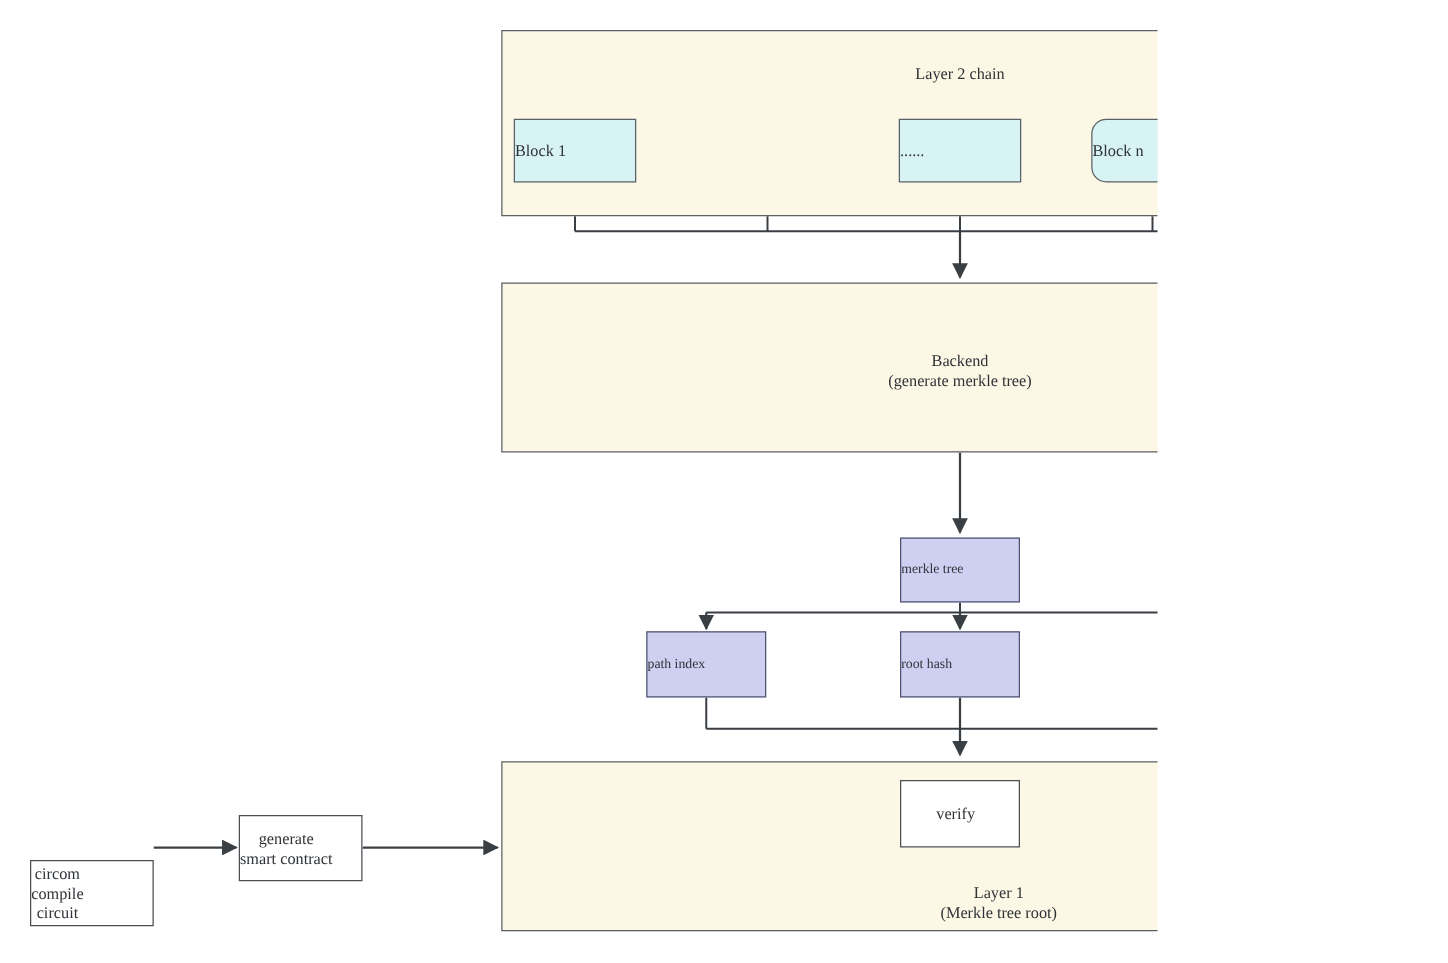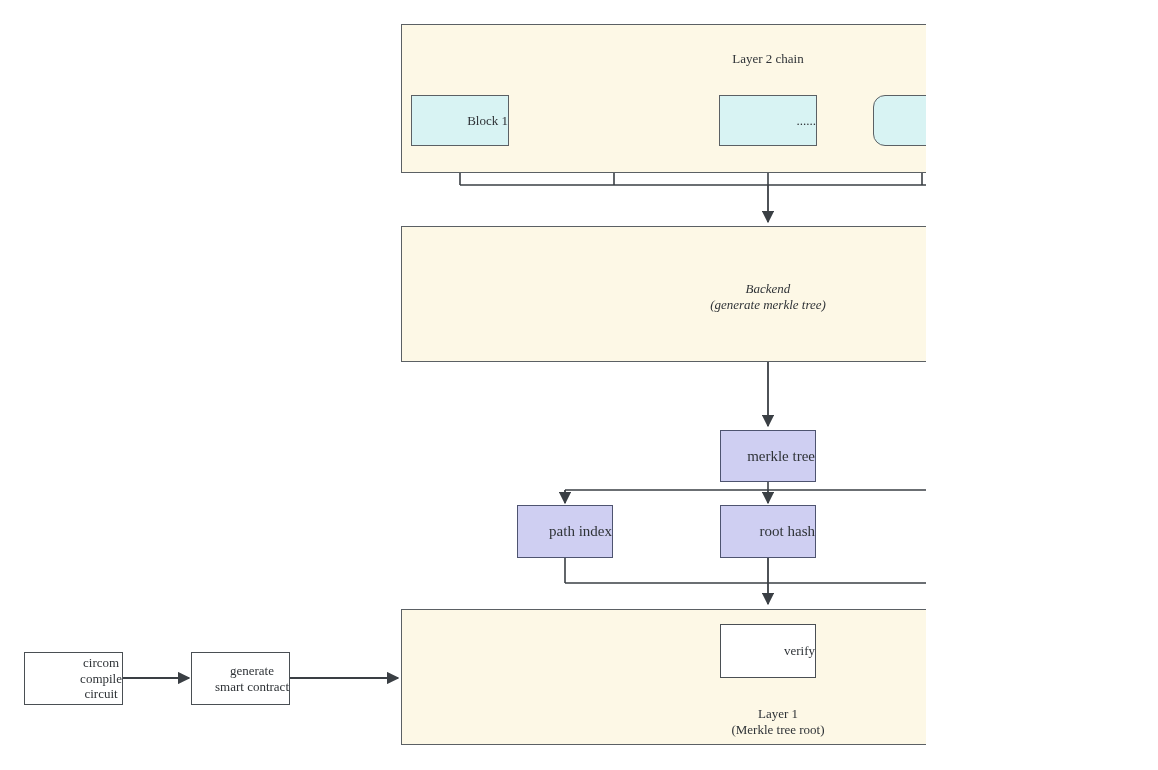--- a/index.html
+++ b/index.html
@@ -24,21 +24,21 @@
     top: 0;
     width: 1158px;
     height: 770px;
     pointer-events: none;
   }
   .node {
     position: absolute;
     box-sizing: border-box;
     display: flex;
     align-items: center;
-    justify-content: flex-end;
+    justify-content: flex-start;
     text-align: center;
     color: #2f3337;
     font-size: 13px;
     line-height: 1.22;
     white-space: pre-line;
   }
   
   .container-region {
     background: #fdf8e6;
     border: 1.6px solid #5b6064;
@@ -56,21 +56,21 @@
   
   .block-node {
     background: #d8f3f3;
     border: 1.6px solid #5b6064;
     font-size: 13px;
   }
   
   .lav-node {
     background: #cfcff2;
     border: 1.6px solid #4e5470;
-    font-size: 15px;
+    font-size: 11px;
   }
   
   .white-node {
     background: #ffffff;
     border: 1.6px solid #4a4f54;
     font-size: 13px;
   }
 </style>
 </head>
 <body>
@@ -128,43 +128,43 @@
   </div>
   <div class="node block-node" style="left:719px; top:95px; width:98px; height:51px;">
     <span>......</span>
   </div>
   <div class="node block-node" style="left:873px; top:95px; width:98px; height:51px;border-radius:12px;">
     <span>Block n</span>
   </div>
 
   <div class="node container-region" style="left:401px; top:226px; width:734px; height:136px; align-items:center;">
   </div>
-  <div class="container-label" style="left:401px; top:281px; width:734px;font-style:italic;">Backend
+  <div class="container-label" style="left:401px; top:281px; width:734px;">Backend
 (generate merkle tree)</div>
 
   <div class="node lav-node" style="left:720px; top:430px; width:96px; height:52px;">
     <span>merkle tree</span>
   </div>
 
   <div class="node lav-node" style="left:720px; top:505px; width:96px; height:53px;">
     <span>root hash</span>
   </div>
   <div class="node lav-node" style="left:517px; top:505px; width:96px; height:53px;">
     <span>path index</span>
   </div>
 
   <div class="node container-region" style="left:401px; top:609px; width:734px; height:136px;">
   </div>
   <div class="node white-node" style="left:720px; top:624px; width:96px; height:54px;padding-left:28px;">
     <span>verify</span>
   </div>
-  <div class="container-label" style="left:591px; top:706px; width:374px;">Layer 1
+  <div class="container-label" style="left:612px; top:706px; width:374px;">Layer 1
 (Merkle tree root)</div>
 
-  <div class="node white-node" style="left:24px; top:652px; width:99px; height:53px;">
+  <div class="node white-node" style="left:24px; top:688px; width:99px; height:53px;">
     <span>circom
 compile
 circuit</span>
   </div>
   <div class="node white-node" style="left:191px; top:652px; width:99px; height:53px;">
     <span>generate
 smart contract</span>
   </div>
 
 </div>

